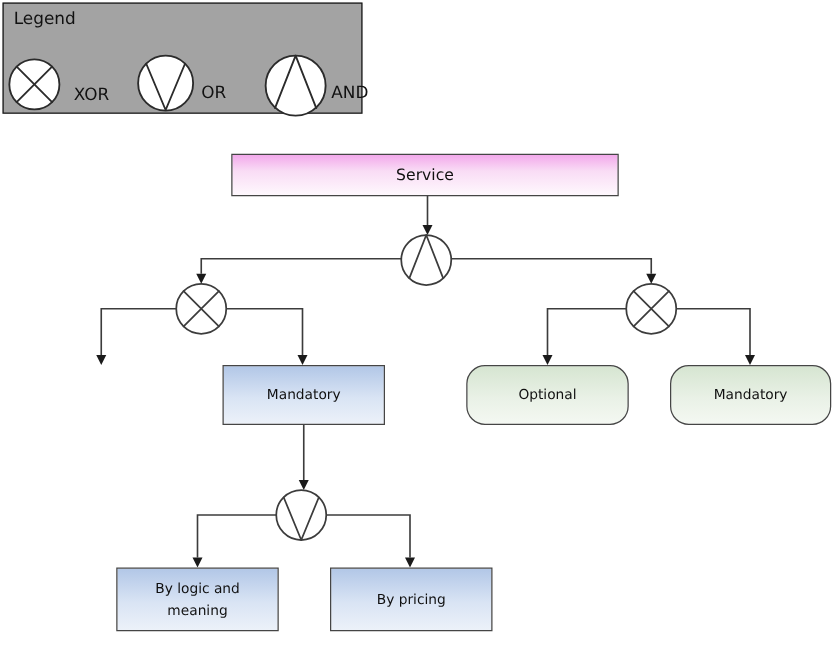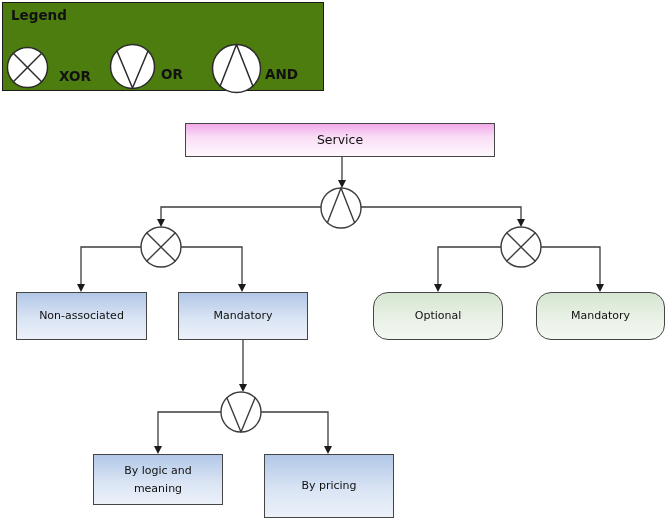--- a/index.html
+++ b/index.html
@@ -10,25 +10,24 @@
     background: #ffffff;
     font-family: "DejaVu Sans", "Liberation Sans", sans-serif;
     color: #111111;
     overflow: hidden;
   }
   #wires { position: absolute; left: 0; top: 0; width: 667px; height: 530px; }
 
   
   .legend {
     position: absolute; left: 2px; top: 2px;
-    width: 322px; height: 89px;
+    width: 288px; height: 89px;
     border: 1.5px solid #1a1a1a;
-    background: #4d7c0f;
+    background: #a3a3a3;
     box-sizing: border-box;
-    font-weight: bold;
   }
   .legend-title {
     position: absolute; left: 8px; top: 4px;
     font-size: 13.5px; color: #111;
   }
   .legend-icon { position: absolute; }
   .legend-label { position: absolute; font-size: 13.5px; color: #111; }
 
   
   .node {
@@ -50,21 +49,21 @@
 
   .node-service {
     left: 185px; top: 123px; width: 310px; height: 23px;
     font-size: 12.5px;
   }
   .node-non-associated { left: 16px;  top: 292px; width: 131px; height: 48px; }
   .node-associated     { left: 178px; top: 292px; width: 130px; height: 48px; }
   .node-optional       { left: 373px; top: 292px; width: 130px; height: 48px; }
   .node-mandatory      { left: 536px; top: 292px; width: 129px; height: 48px; }
   .node-by-logic       { left: 93px;  top: 454px; width: 130px; height: 51px; }
-  .node-by-pricing     { left: 264px; top: 454px; width: 130px; height: 64px; }
+  .node-by-pricing     { left: 264px; top: 454px; width: 130px; height: 51px; }
 
   svg .wire   { stroke: #3c3c3c; stroke-width: 1.3; fill: none; }
   svg .gate   { stroke: #3c3c3c; stroke-width: 1.4; fill: #ffffff; }
   svg .gsym   { stroke: #3c3c3c; stroke-width: 1.4; fill: none; stroke-linecap: round; }
   svg .ahead  { fill: #1a1a1a; stroke: none; }
   .licon circle { stroke: #2b2b2b; stroke-width: 1.5; fill: #ffffff; }
   .licon line, .licon path { stroke: #2b2b2b; stroke-width: 1.5; fill: none; stroke-linecap: round; }
 </style>
 </head>
 <body>
@@ -162,21 +161,20 @@
 
     <svg class="legend-icon licon" style="left:208px; top:40px;" width="51" height="51" viewBox="0 0 51 51">
       <circle cx="25.5" cy="25.5" r="24"></circle>
       <path d="M25.5,1.5 L9,43.5 M25.5,1.5 L42,43.5"></path>
     </svg>
     <div class="legend-label" style="left:262px; top:63px;">AND</div>
   </div>
 
   <div class="node pink node-service">Service</div>
 
-  <div class="node blue node-non-associated">Non-associated</div>
 
   <div class="node blue node-associated">Mandatory</div>
 
   <div class="node green node-optional">Optional</div>
 
   <div class="node green node-mandatory">Mandatory</div>
 
   <div class="node blue node-by-logic">By logic and meaning</div>
 
   <div class="node blue node-by-pricing">By pricing</div>

